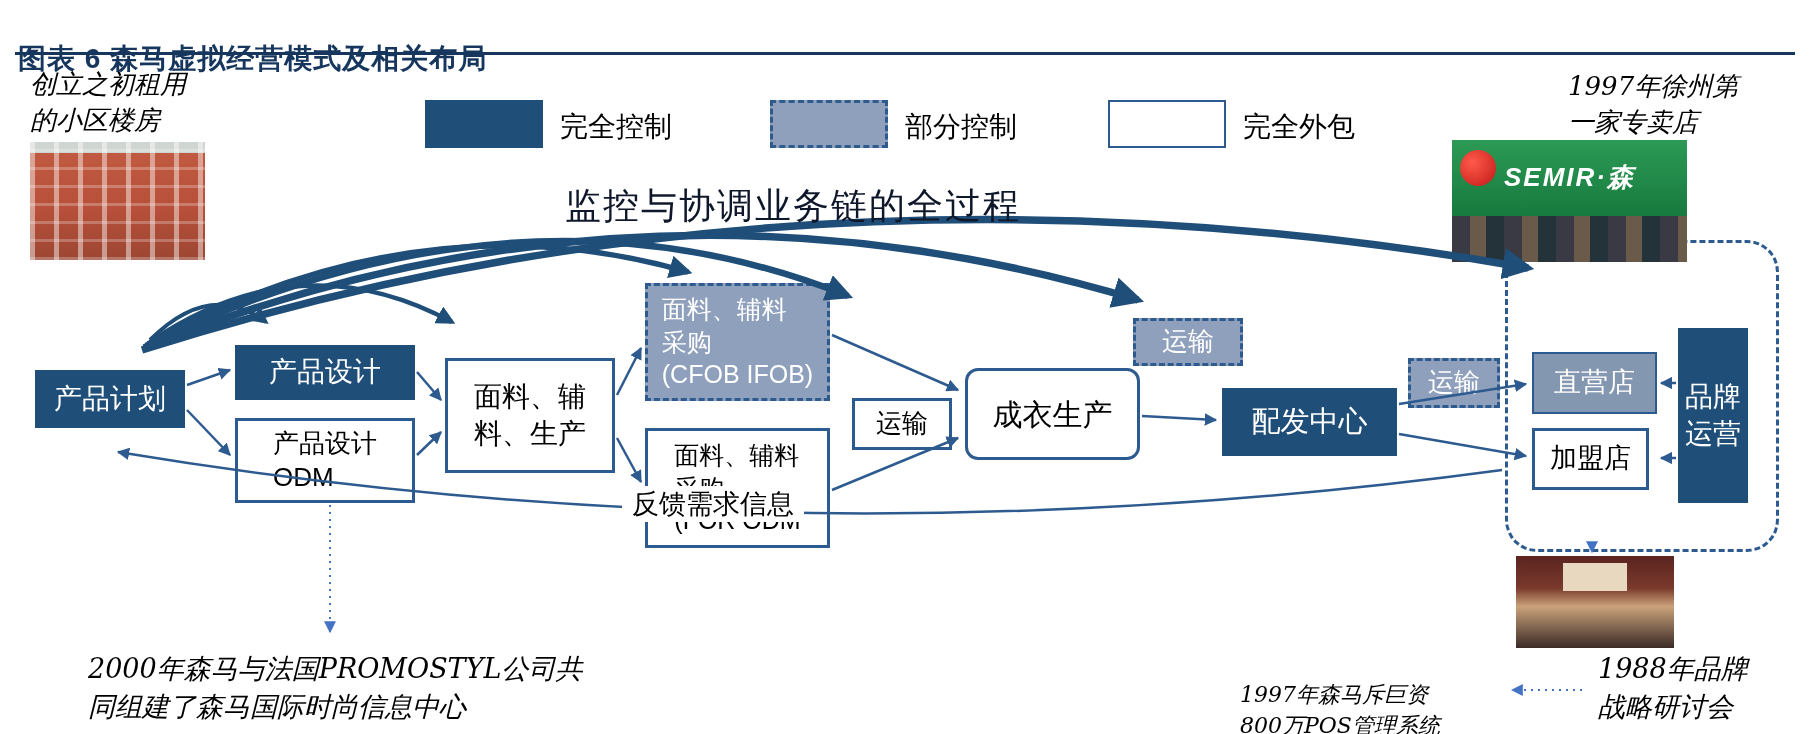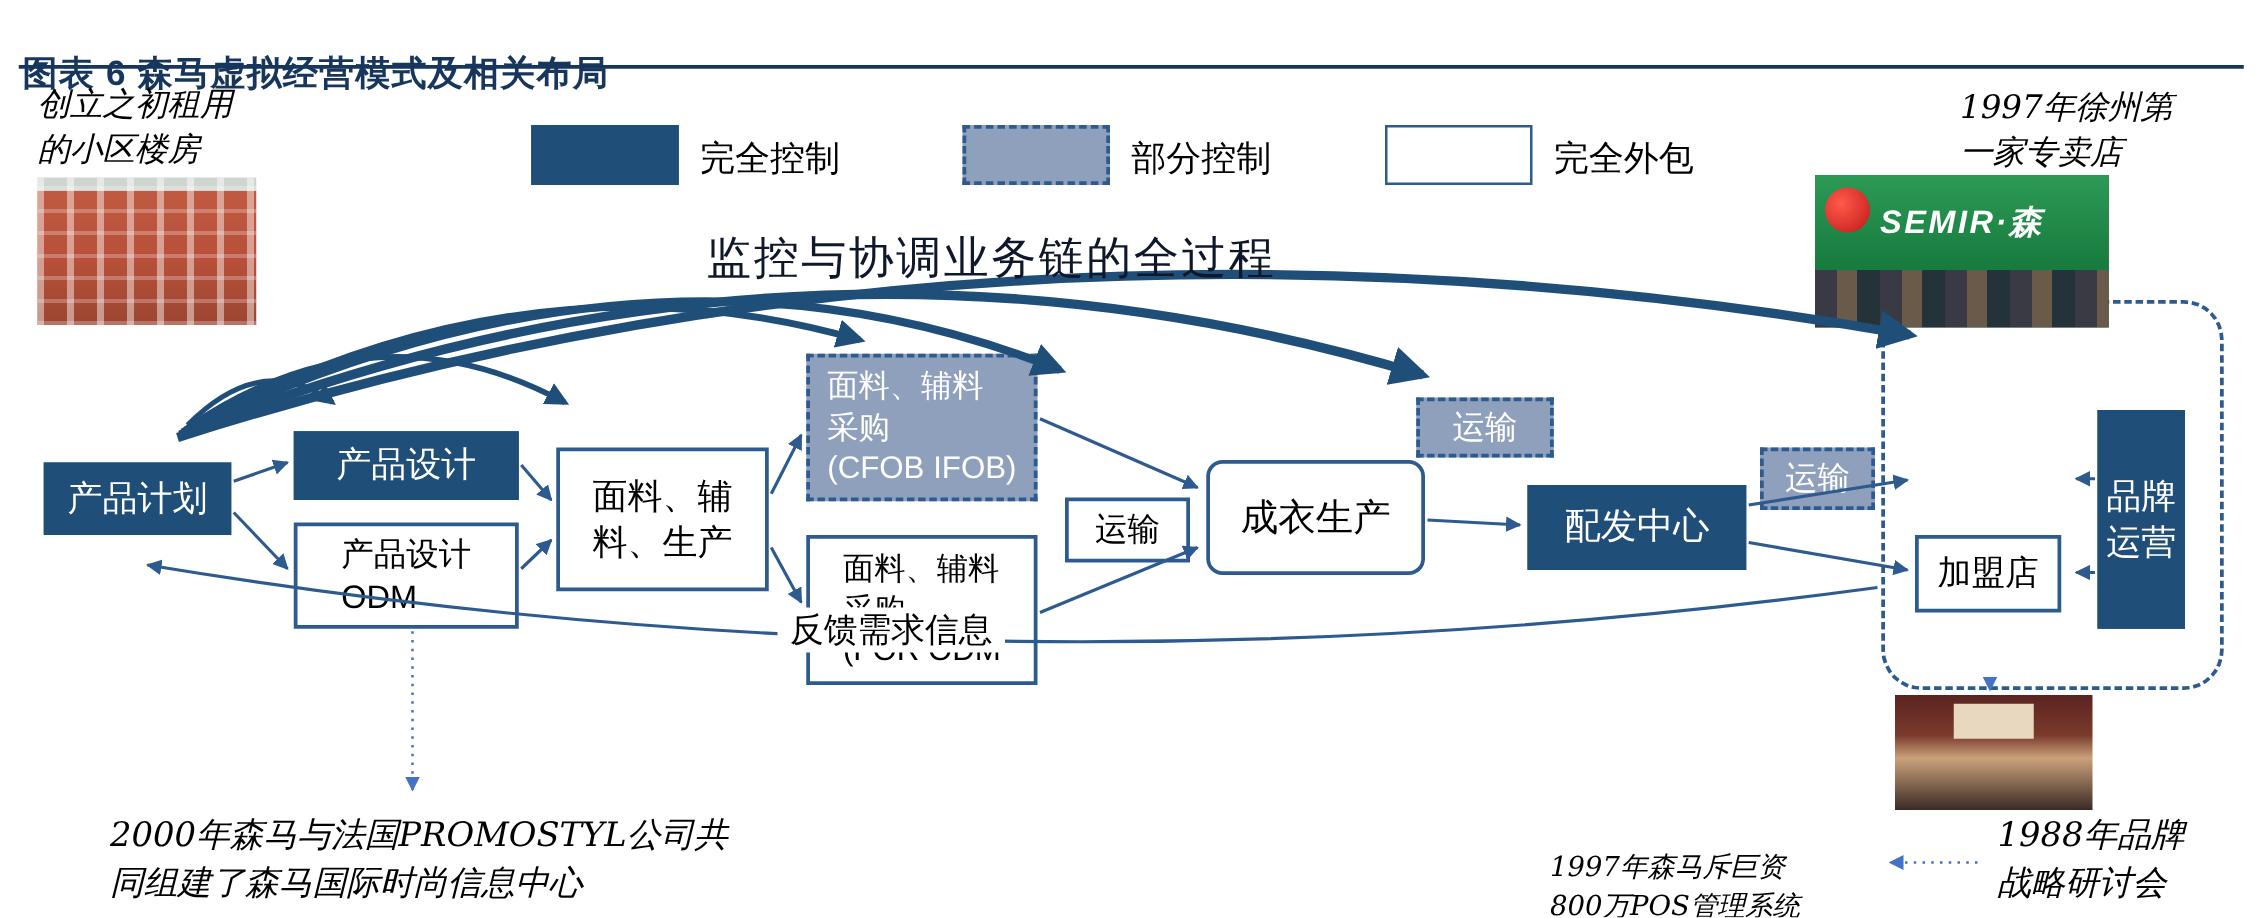--- a/index.html
+++ b/index.html
@@ -87,20 +87,21 @@
 采购
 (CFOB IFOB)</div>
   <div class="box outline" style="left:645px;top:428px;width:185px;height:120px;font-size:25px;">面料、辅料
 采购
 (FOR ODM</div>
   <div class="box outline" style="left:852px;top:398px;width:100px;height:52px;">运输</div>
   <div class="box outline" style="left:965px;top:368px;width:175px;height:92px;font-size:30px;border-radius:13px;">成衣生产</div>
   <div class="box lightdash" style="left:1133px;top:318px;width:110px;height:48px;">运输</div>
   <div class="box dark" style="left:1222px;top:388px;width:175px;height:68px;font-size:29px;">配发中心</div>
   <div class="box lightdash" style="left:1408px;top:358px;width:92px;height:50px;">运输</div>
+  <div class="box lightsolid" style="left:1532px;top:352px;width:125px;height:62px;font-size:27px;">直营店</div>
   <div class="box outline" style="left:1532px;top:428px;width:117px;height:62px;font-size:27px;">加盟店</div>
   <div class="box dark" style="left:1678px;top:328px;width:70px;height:175px;font-size:28px;">品牌
 运营</div>
 
   <div class="cap" style="left:88px;top:650px;font-size:27px;">2000年森马与法国PROMOSTYL公司共
 同组建了森马国际时尚信息中心</div>
   <div class="cap" style="left:1240px;top:650px;font-size:22px;margin-top:30px;">1997年森马斥巨资
 800万POS管理系统</div>
   <div class="cap" style="left:1598px;top:650px;font-size:27px;">1988年品牌
 战略研讨会</div>

